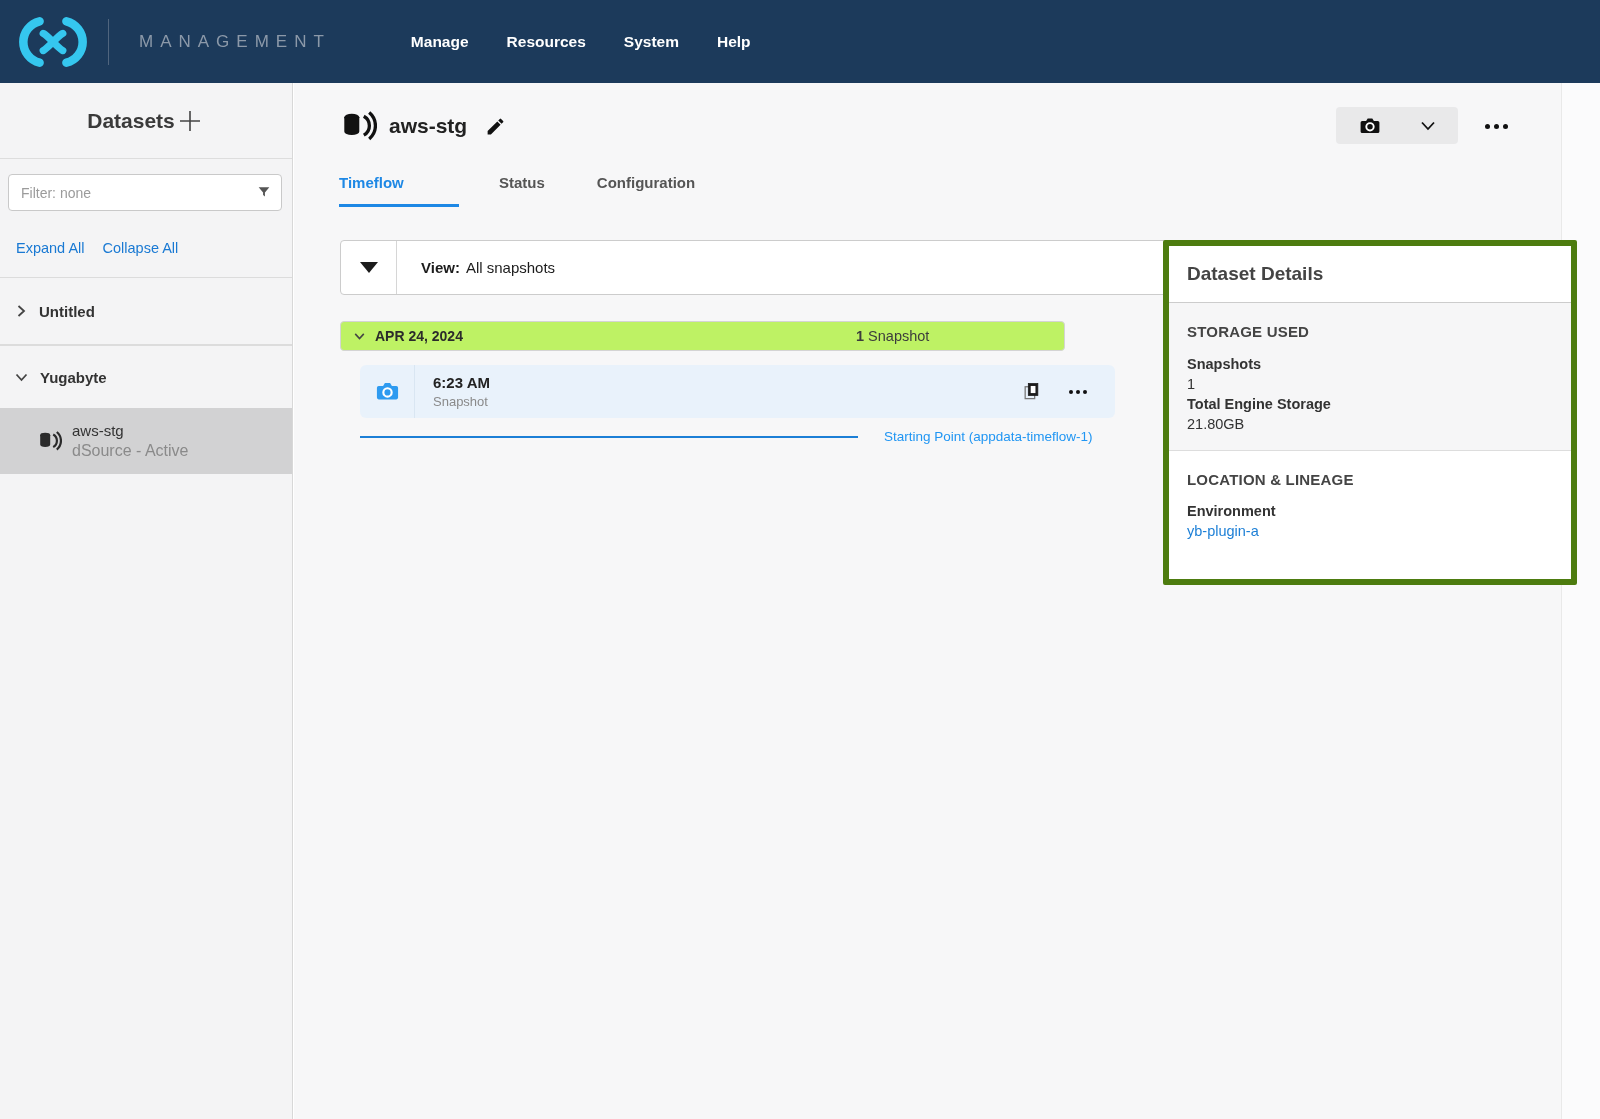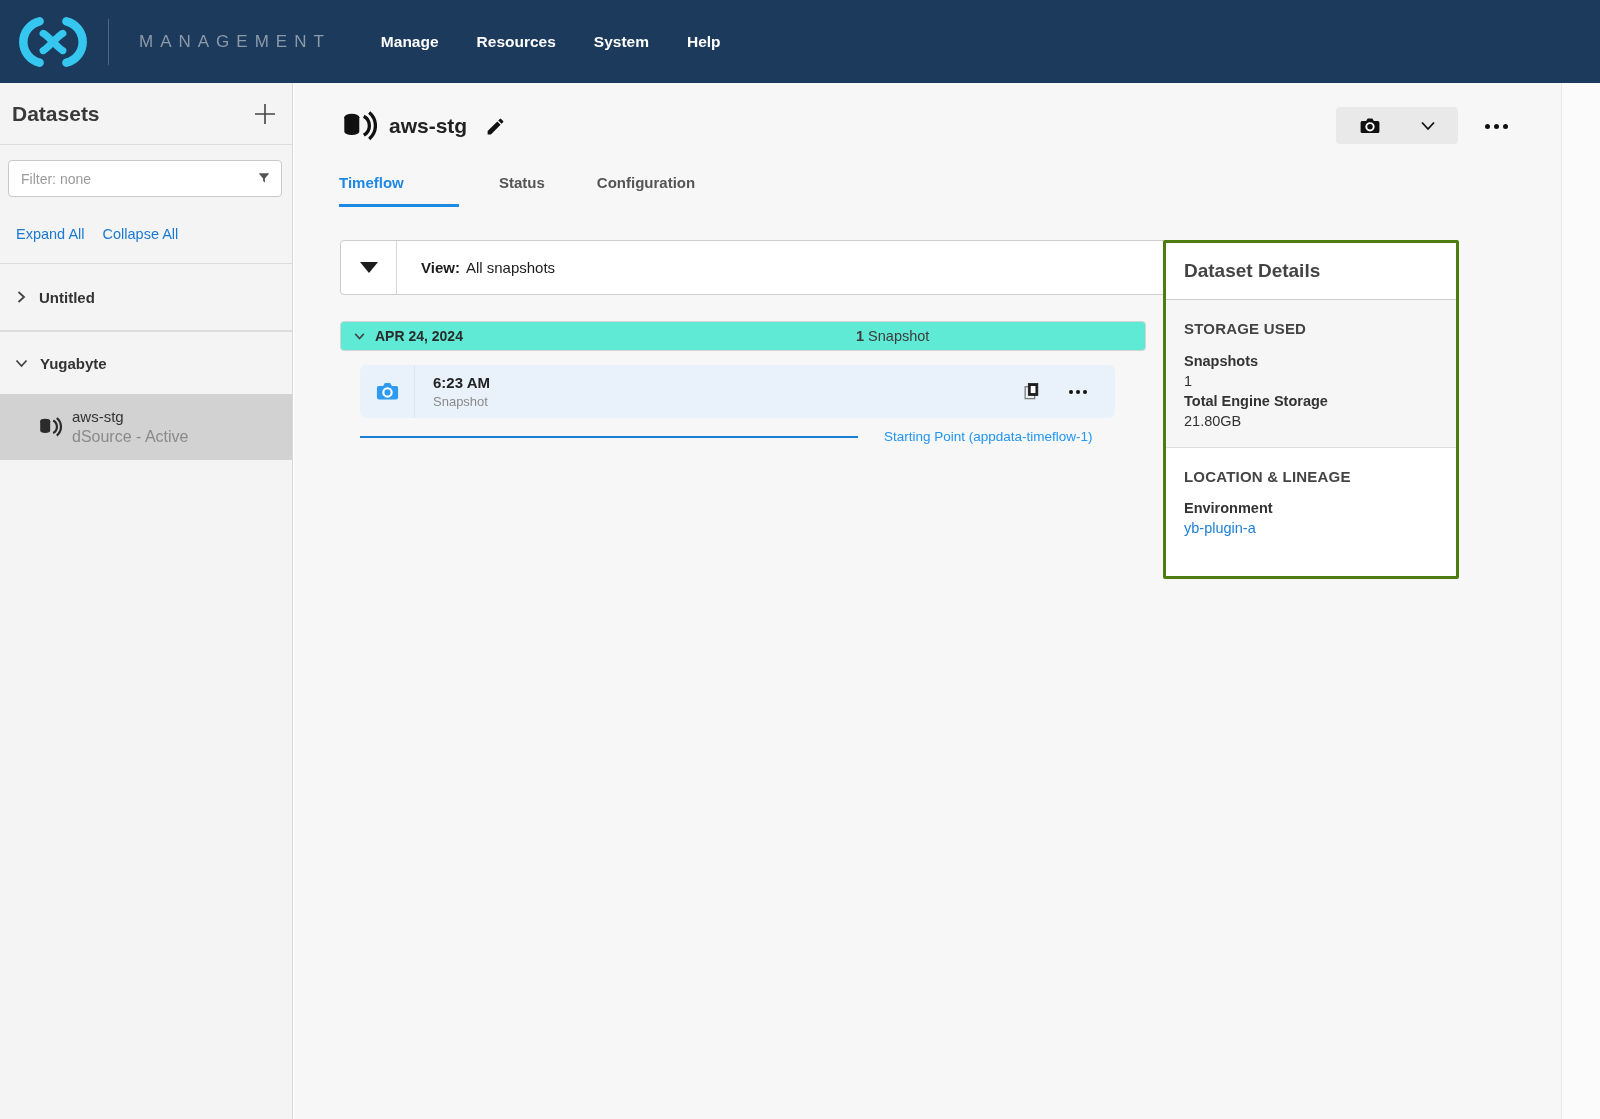--- a/index.html
+++ b/index.html
@@ -16,30 +16,30 @@
     position: absolute; left: 0; top: 0; width: 1600px; height: 83px;
     background: #1C3A5B;
     display: flex; align-items: center;
   }
   .logo-wrap { margin-left: 14px; display: flex; align-items: center; }
   .nav-divider { width: 1px; height: 46px; background: #50657e; margin-left: 16px; }
   .brand-text {
     margin-left: 30px; color: #8C99A9; font-size: 17px;
     letter-spacing: 7px; font-weight: 400;
   }
-  .nav-links { display: flex; margin-left: 50px; gap: 38px; }
+  .nav-links { display: flex; margin-left: 80px; gap: 38px; }
   .nav-link { color: #ffffff; font-weight: 700; font-size: 15.5px; cursor: pointer; }
 
   
   .sidebar {
     position: absolute; left: 0; top: 83px; width: 293px; height: 1036px;
     background: #F4F4F5; border-right: 1px solid #D8D8D8;
   }
   .sidebar-header {
-    height: 62px; display: flex; align-items: center; justify-content: space-between;
+    height: 76px; display: flex; align-items: center; justify-content: center;
     padding: 0 12px; border-bottom: 1px solid #DDDDDD;
   }
   .sidebar-title { font-size: 21px; font-weight: 700; color: #3A3A3A; }
   .plus-btn {
     width: 30px; height: 30px; display: flex; align-items: center; justify-content: center;
     cursor: pointer;
   }
   .filter-wrap { position: relative; margin: 15px 10px 0 8px; }
   .filter-input {
     width: 100%; height: 37px; border: 1px solid #C9C9C9; border-radius: 4px;
@@ -114,22 +114,22 @@
   }
   .tri-down {
     width: 0; height: 0; border-left: 9px solid transparent;
     border-right: 9px solid transparent; border-top: 11px solid #1c1c1c;
   }
   .view-text { display: flex; align-items: center; padding-left: 24px; font-size: 15px; }
   .view-label { font-weight: 700; color: #1c1c1c; }
   .view-value { margin-left: 6px; color: #1c1c1c; }
 
   .date-header {
-    position: absolute; left: 46px; top: 238px; width: 806px; height: 30px;
-    background: #5eead4; border: 1px solid #D4D4D4; border-radius: 4px;
+    position: absolute; left: 46px; top: 238px; width: 725px; height: 30px;
+    background: #bef264; border: 1px solid #D4D4D4; border-radius: 4px;
     display: flex; align-items: center; padding: 0 12px; cursor: pointer;
   }
   .date-label { font-weight: 700; font-size: 14px; color: #2B2B2B; margin-left: 9px; }
   .snap-count { position: absolute; left: 515px; font-size: 14.5px; color: #3c3c3c; }
   .snap-count b { font-weight: 700; }
 
   .snapshot-row {
     position: absolute; left: 66px; top: 282px; width: 755px; height: 53px;
     background: #E9F2FB; border-radius: 6px; display: flex; align-items: stretch;
     cursor: pointer;
@@ -146,22 +146,22 @@
 
   .timeline-row {
     position: absolute; left: 66px; top: 346px; width: 755px;
     display: flex; align-items: center;
   }
   .timeline-line { width: 498px; height: 2px; background: #1C7FD6; }
   .timeline-label { margin-left: 26px; font-size: 13.5px; color: #2196F3; cursor: pointer; }
 
   
   .details-panel {
-    position: absolute; left: 869px; top: 157px; width: 296px;
-    background: #ffffff; border: 3px solid #4d7c0f; border-radius: 2px;
+    position: absolute; left: 869px; top: 157px; width: 414px;
+    background: #ffffff; border: 6px solid #4d7c0f; border-radius: 2px;
   }
   .details-header {
     height: 57px; display: flex; align-items: center; padding: 0 18px;
     border-bottom: 1px solid #CCCCCC;
   }
   .details-title { font-size: 19px; font-weight: 700; color: #444; }
   .details-section { padding: 20px 18px 16px 18px; }
   .details-section.shaded { background: #F6F6F7; border-bottom: 1px solid #DDDDDD; }
   .section-heading { font-size: 15px; font-weight: 700; color: #444; letter-spacing: 0.2px; }
   .kv-rows { margin-top: 14px; }

